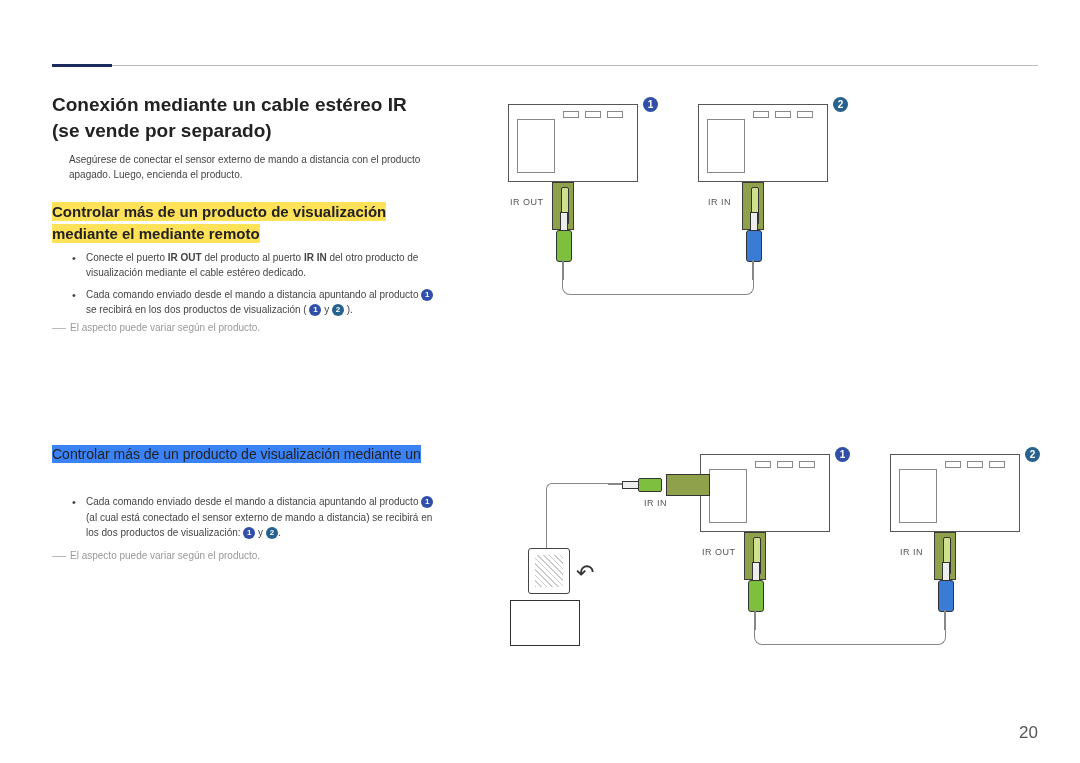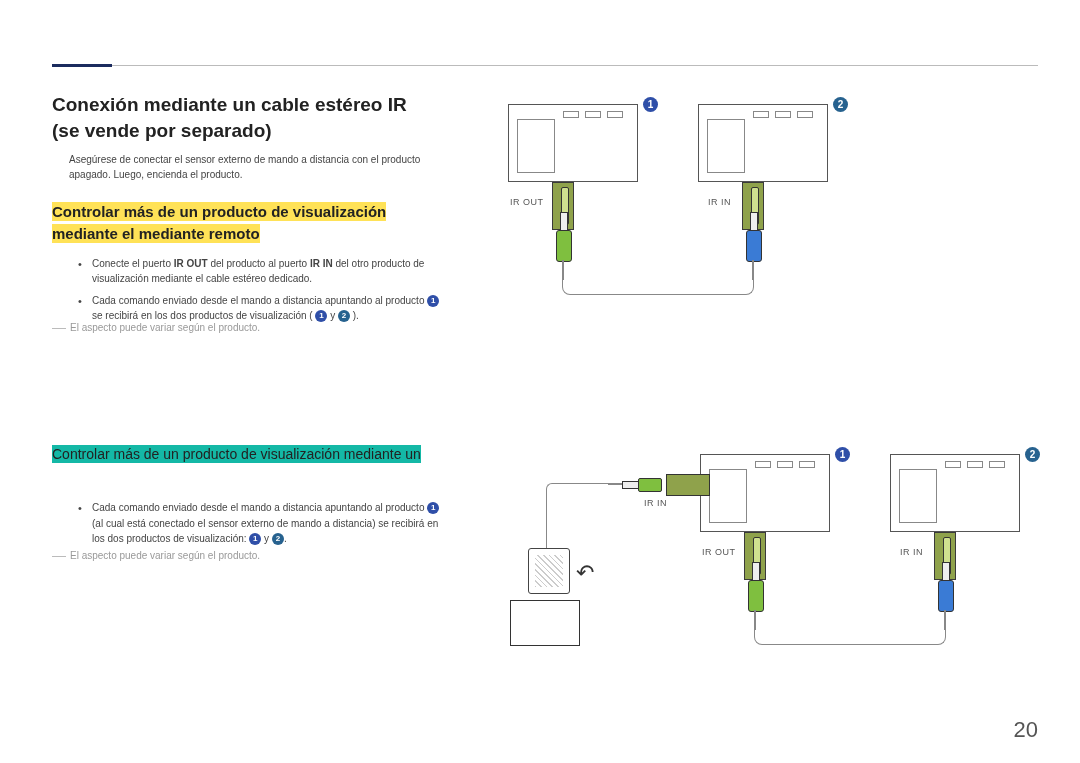--- a/index.html
+++ b/index.html
@@ -10,29 +10,29 @@
   .small-para{position:absolute;left:69px;top:153px;width:380px;font-size:10px;line-height:1.45;color:#444}
   .yellow-sub1{position:absolute;left:52px;top:201px;font-size:15px;line-height:1.45;font-weight:700;color:#222}
   .yellow-sub1 span{background:#ffe257;padding:1px 0}
   .bullets1{position:absolute;left:72px;top:250px;width:370px;font-size:10px;line-height:1.5;color:#444}
   .bullets1 li{margin-bottom:7px}
   .bullets1 b{font-weight:700}
   .note{font-size:10px;color:#999;margin-top:2px}
   .note-dash{display:inline-block;width:14px;height:1px;background:#bbb;vertical-align:middle;margin-right:4px}
   .note1{position:absolute;left:52px;top:320px}
   .yellow-sub2{position:absolute;left:52px;top:444px;font-size:14px;line-height:1.5;font-weight:500;color:#222}
-  .yellow-sub2 span{background:#14b8a6;padding:1px 0}
+  .yellow-sub2 span{background:#3b82f6;padding:1px 0}
   .bullets2{position:absolute;left:72px;top:494px;width:370px;font-size:10px;line-height:1.55;color:#444}
   .note2{position:absolute;left:52px;top:548px}
   .badge{display:inline-block;width:12px;height:12px;border-radius:50%;color:#fff;font-size:8px;line-height:12px;text-align:center;font-weight:700;vertical-align:middle}
   .b1{background:#2f4fa8}
   .b2{background:#27628f}
   .badge-big{position:absolute;width:15px;height:15px;border-radius:50%;color:#fff;font-size:10px;line-height:15px;text-align:center;font-weight:700}
-  .page-num{position:absolute;right:42px;bottom:20px;font-size:22px;color:#555}
-  ul{margin:6px;padding:0;list-style:none}
+  .page-num{position:absolute;right:42px;bottom:20px;font-size:17px;color:#555}
+  ul{margin:0;padding:0;list-style:none}
   ul li{position:relative;padding-left:14px}
   ul li:before{content:"•";position:absolute;left:0;top:0;font-size:11px;color:#444}
   
   .monitor{position:absolute;width:130px;height:78px;border:1px solid #555;box-sizing:border-box}
   .monitor .inner{position:absolute;left:8px;top:14px;width:36px;height:52px;border:0.5px solid #888}
   .monitor .slot{position:absolute;width:14px;height:5px;border:0.5px solid #888;top:6px}
   .jack-port{position:absolute;width:22px;height:48px;background:#8fa24b;border:1px solid #3a3a3a;box-sizing:border-box}
   .jack-port .tip{position:absolute;left:8px;top:4px;width:6px;height:36px;background:#cfe08f;border:1px solid #333;border-radius:2px}
   .jack-plug{position:absolute;width:22px;height:66px}
   .jack-plug .body{position:absolute;left:4px;top:0;width:14px;height:30px;border-radius:3px;border:1px solid #333}

